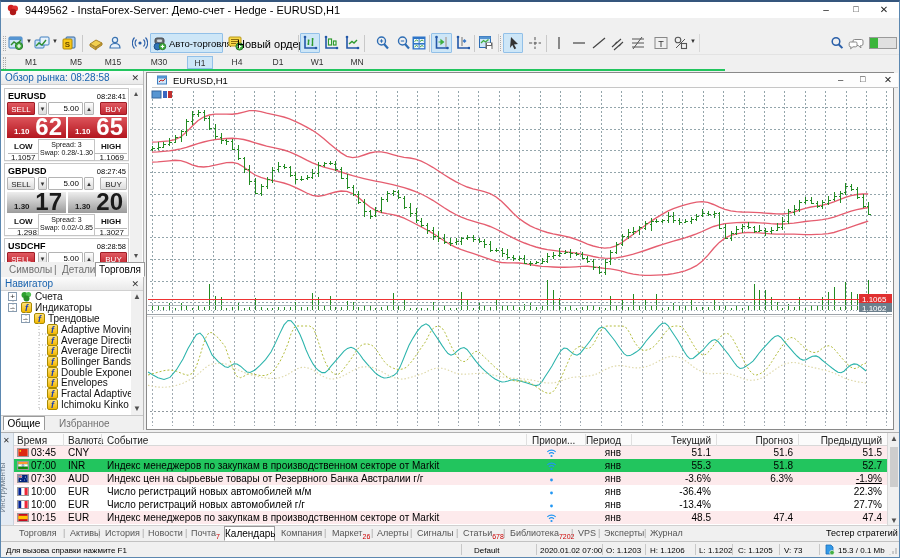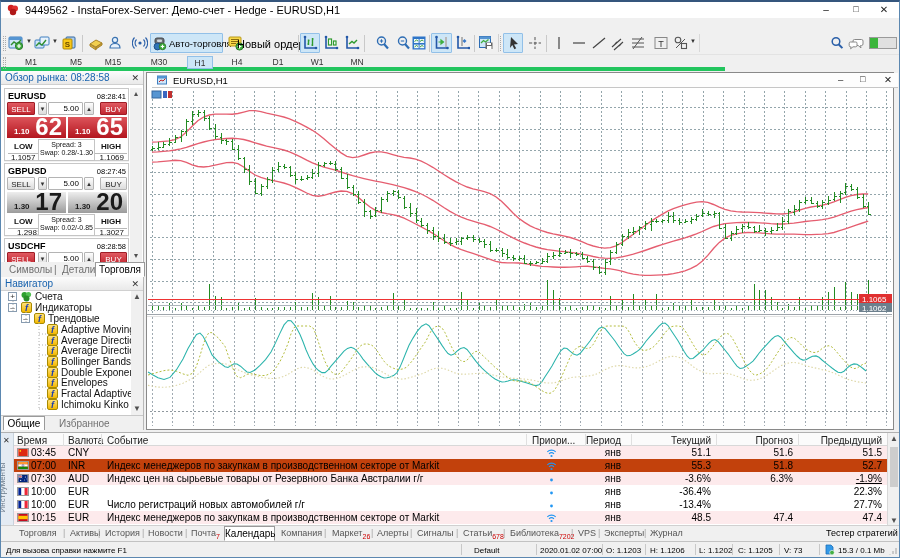--- a/index.html
+++ b/index.html
@@ -11,21 +11,21 @@
 
 #menubar{position:absolute;left:0;top:16px;width:898px;height:13px;background:#f0f0f0;font-size:9.5px;color:#111}
 #menubar span{position:absolute;top:2px;white-space:nowrap}
 #menubar u{text-decoration:underline}
 
 #toolbar{position:absolute;left:0;top:30px;width:898px;height:23px;background:#f0f0f0;border-bottom:1px solid #e3e3e3}
 .tsep{position:absolute;top:3px;width:1px;height:17px;background:#c9c9c9}
 .tbtn-sel{position:absolute;background:#cde6f7;border:1px solid #92c0e8;border-radius:1px}
 .ticon{position:absolute;top:3px}
 
-#tfbar{position:absolute;left:0;top:53px;width:724px;height:16px;background:#f0f0f0;border-bottom:4px solid #22c55e;font-size:8.5px;color:#333}
+#tfbar{position:absolute;left:0;top:53px;width:724px;height:16px;background:#f0f0f0;border-bottom:2px solid #22c55e;font-size:8.5px;color:#333}
 #tfbar span{position:absolute;top:2px;width:40px;text-align:center}
 #tfbar .sel{background:#cde6f7;border:1px solid #92c0e8;top:1px;height:13px;line-height:12px}
 
 .panel-hd{position:absolute;left:0;width:100%;height:14px;background:linear-gradient(#fcfcfc,#e9e9e9);border-bottom:1px solid #d0d0d0;font-size:10px;color:#1762ae;padding-left:4px;line-height:14px}
 .panel-hd .x{position:absolute;right:4px;top:0;color:#333;font-size:9px}
 #mwatch{position:absolute;left:0;top:69px;width:143px;height:192px;background:#fff;border-right:1px solid #b8b8b8;overflow:hidden}
 #navig{position:absolute;left:0;top:275px;width:143px;height:153px;background:#fff;border-right:1px solid #b8b8b8;overflow:hidden}
 
 .card{position:absolute;left:3px;width:125px;background:#fff;border:1px solid #c8c8c8}
 .card .sym{position:absolute;left:3px;top:2px;font-size:9px;font-weight:bold;color:#000}
@@ -491,21 +491,21 @@
           <span class="td" style="left:532px;top:2px"><svg width="11" height="9" viewBox="0 0 11 9">
               <circle cx="5.5" cy="7" r="1.1" fill="#2196f3"></circle>
               <path d="M3 4.8a3.6 3.6 0 015 0" stroke="#2196f3" fill="none" stroke-width="1.1"></path>
               <path d="M1.3 2.8a6.2 6.2 0 018.4 0" stroke="#2196f3" fill="none" stroke-width="1.1"></path>
             </svg></span>
           <span class="td" style="left:540px;width:67px;text-align:right">янв</span>
           <span class="td" style="left:610px;width:87px;text-align:right">51.1</span>
           <span class="td" style="left:700px;width:79px;text-align:right">51.6</span>
           <span class="td" style="left:780px;width:88px;text-align:right;">51.5</span>
         </div>
-        <div class="trw" style="top:26px;background:#c2410c">
+        <div class="trw" style="top:26px;background:#22c55e">
           <svg class="flag" style="left:3px" viewBox="0 0 12 9">
             <rect width="12" height="3" fill="#f93"></rect>
             <rect y="3" width="12" height="3" fill="#fff"></rect>
             <rect y="6" width="12" height="3" fill="#128807"></rect>
             <circle cx="6" cy="4.5" r="1.2" fill="none" stroke="#008" stroke-width="0.5"></circle>
           </svg>
           <span class="td" style="left:17px">07:00</span>
           <span class="td" style="left:54px">INR</span>
           <span class="td" style="left:93px;width:420px">Индекс менеджеров по закупкам в производственном секторе от Markit</span>
           <span class="td" style="left:532px;top:2px"><svg width="11" height="9" viewBox="0 0 11 9">
@@ -541,20 +541,21 @@
           <span class="td" style="left:780px;width:88px;text-align:right; text-decoration:underline;">-1.9%</span>
         </div>
         <div class="trw" style="top:52px;background:#ffffff">
           <svg class="flag" style="left:3px" viewBox="0 0 12 9">
             <rect width="4" height="9" fill="#002395"></rect>
             <rect x="4" width="4" height="9" fill="#fff"></rect>
             <rect x="8" width="4" height="9" fill="#ed2939"></rect>
           </svg>
           <span class="td" style="left:17px">10:00</span>
           <span class="td" style="left:54px">EUR</span>
+          <span class="td" style="left:93px;width:420px">Число регистраций новых автомобилей м/м</span>
           <span class="td" style="left:532px;top:2px"><svg width="11" height="9" viewBox="0 0 11 9">
               <circle cx="5.5" cy="5" r="1.4" fill="#2196f3"></circle>
             </svg></span>
           <span class="td" style="left:540px;width:67px;text-align:right">янв</span>
           <span class="td" style="left:610px;width:87px;text-align:right">-36.4%</span>
           <span class="td" style="left:700px;width:79px;text-align:right"></span>
           <span class="td" style="left:780px;width:88px;text-align:right;">22.3%</span>
         </div>
         <div class="trw" style="top:65px;background:#ffffff">
           <svg class="flag" style="left:3px" viewBox="0 0 12 9">

